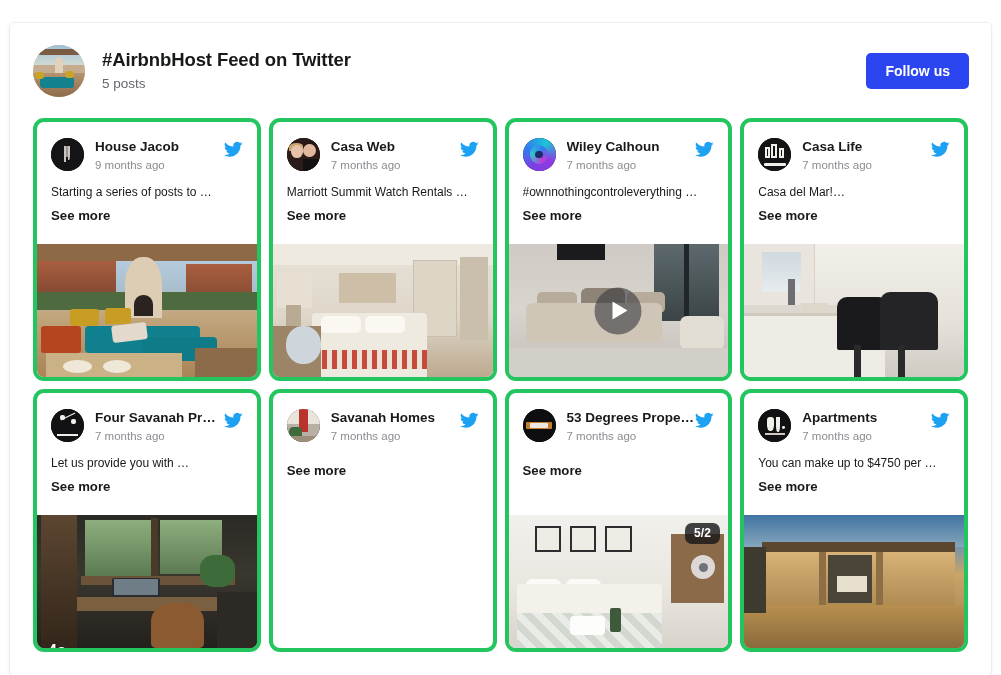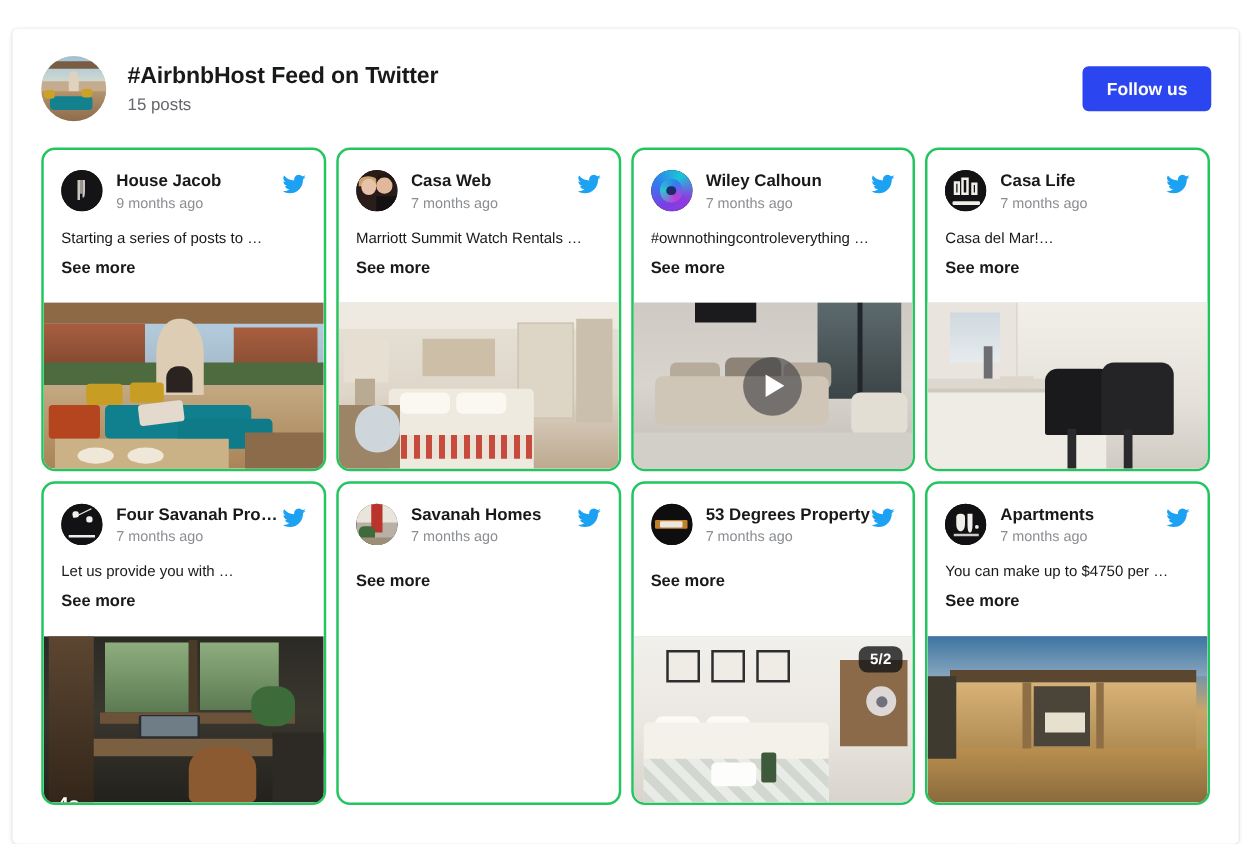--- a/index.html
+++ b/index.html
@@ -115,21 +115,21 @@
     padding: 0 23px;
     display: grid;
     grid-template-columns: repeat(4, 1fr);
     column-gap: 8px;
     row-gap: 8px;
     box-sizing: border-box;
   }
 
   .post-card {
     background: #ffffff;
-    border: 2px solid #22c55e;
+    border: 4px solid #22c55e;
     border-radius: 11px;
     overflow: hidden;
     height: 255px;
     display: flex;
     flex-direction: column;
     position: relative;
     cursor: pointer;
   }
 
   .card-head {
@@ -436,21 +436,21 @@
       <span class="av-beam"></span>
       <span class="av-floor"></span>
       <span class="av-fire"></span>
       <span class="av-sofa"></span>
       <span class="av-chair1"></span>
       <span class="av-chair2"></span>
     </div>
 
     <div id="header-text">
       <div id="feed-title">#AirbnbHost Feed on Twitter</div>
-      <div id="feed-subtitle">15 posts</div>
+      <div id="feed-subtitle">5 posts</div>
     </div>
 
     <button id="follow-us-button">Follow us</button>
   </div>
 
   <div id="feed-grid">
       <div class="post-card">
         <div class="card-head">
           <div class="author-avatar">
             <div class="ph a-hj">

